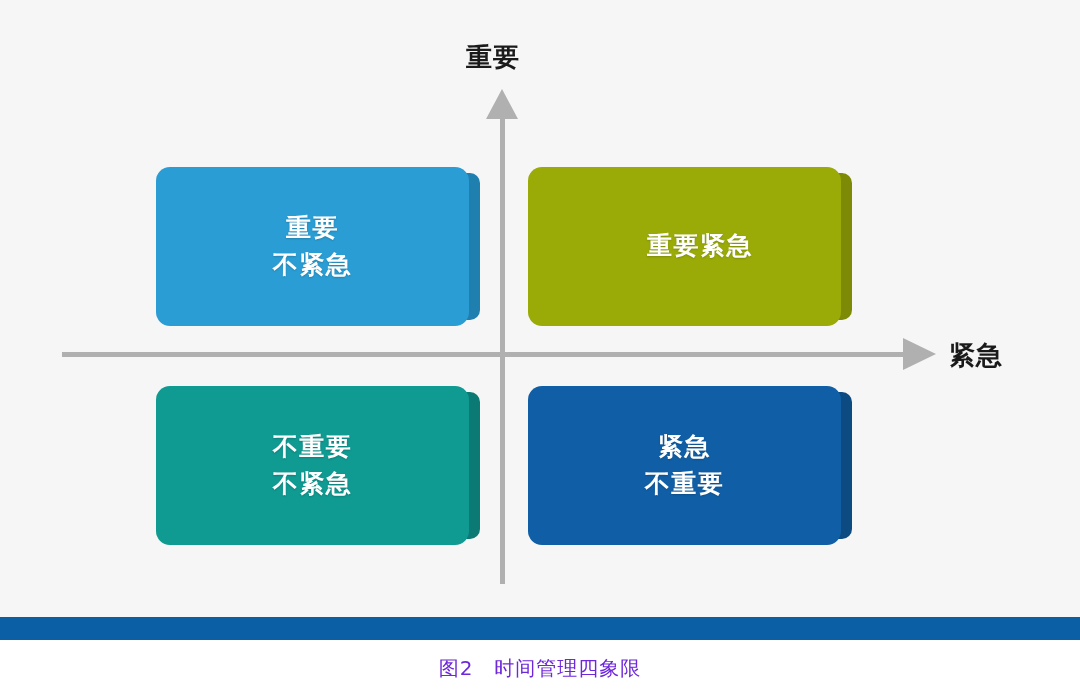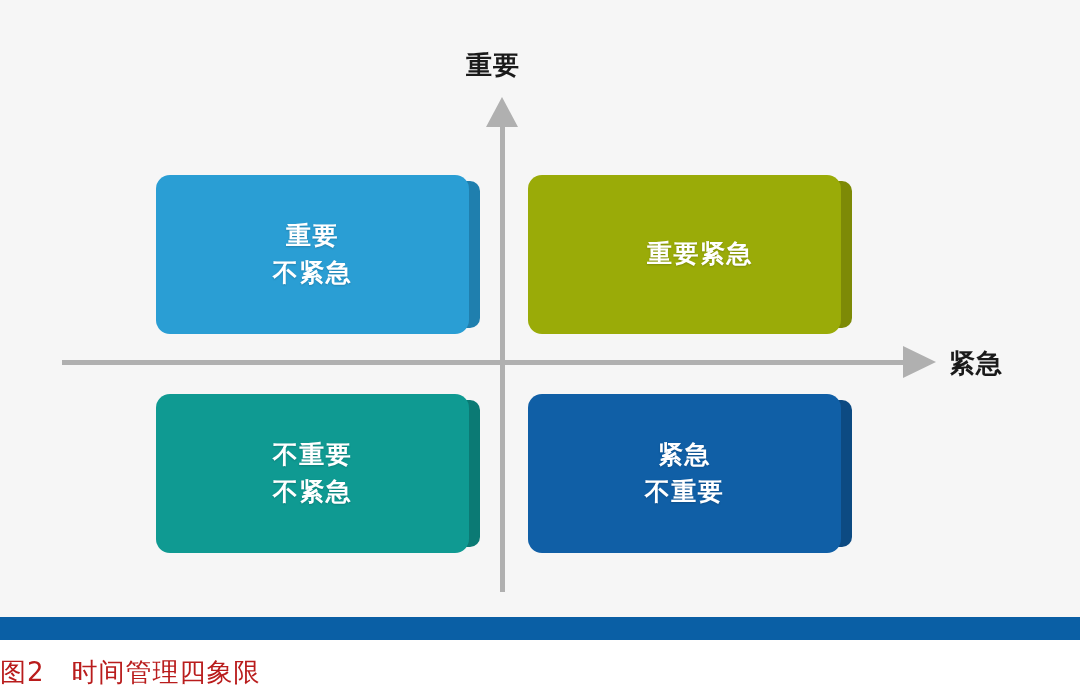--- a/index.html
+++ b/index.html
@@ -17,21 +17,21 @@
   #figure-root {
     position: absolute;
     left: 0; top: 0;
     width: 1080px;
     height: 699px;
   }
 
   
   .canvas {
     position: absolute;
-    left: 0; top: 12px;
+    left: 0; top: 4px;
     width: 1080px;
     height: 569px;
     background: #f6f6f6;
   }
 
   
   .axis-h-line {
     position: absolute;
     left: 62px;
     top: 348px;
@@ -143,22 +143,23 @@
     top: 640px;
     width: 1080px;
     height: 59px;
     background: #ffffff;
   }
   .caption {
     position: absolute;
     left: 0;
     top: 655px;
     width: 1080px;
-    font-size: 26px;
-    color: #b91c1c;
+    text-align: center;
+    font-size: 20px;
+    color: #6d28d9;
     letter-spacing: 1px;
     white-space: pre;
   }
 </style>
 </head>
 <body>
 
 <div id="figure-root">
 
   <div class="canvas">

